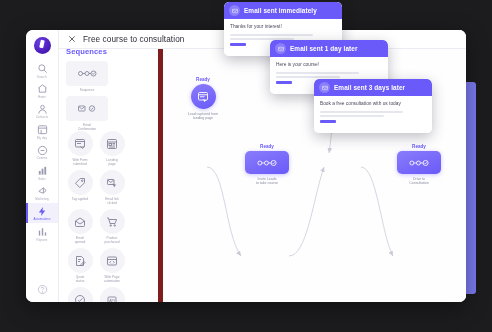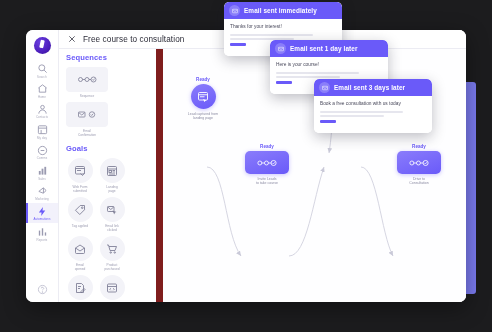--- a/index.html
+++ b/index.html
@@ -110,22 +110,22 @@
     width: 11px; height: 11px;
     color: #c3c3d2;
     margin-bottom: 7px;
   }
 
   
   .panel {
     width: 104px;
     flex: 0 0 104px;
     background: #ffffff;
-    border-right: 7px solid #7f1d1d;
-    padding: 6px 6px 0 7px;
+    border-right: 5px solid #7f1d1d;
+    padding: 0 6px 0 7px;
     box-sizing: border-box;
     overflow: hidden;
   }
   .panel-title {
     font-size: 7.6px;
     font-weight: bold;
     color: #6a5af9;
     margin: 4px 0 5px 0;
     letter-spacing: .1px;
   }
@@ -424,21 +424,20 @@
                 <rect x="3" y="3" width="13" height="10" rx="1.5"></rect>
                 <path d="M3.5 4.2L9.5 9l6-4.8"></path>
                 <circle cx="30" cy="8" r="5.5"></circle>
                 <path d="M27.6 8l1.8 1.9 3.2-3.6"></path>
               </svg>
           </div>
           <div class="tile-lbl">Email<br>Confirmation</div>
         </div>
       </div>
 
-      <div class="panel-title" style="margin-top:7px">Goals</div>
       <div class="tiles">
 
         <div class="tile">
           <div class="tile-circ">
             <svg class="tile-ico" viewBox="0 0 24 24" fill="none" stroke="currentColor" stroke-width="1.7">
                 <rect x="3" y="3" width="18" height="15" rx="2"></rect>
                 <line x1="3" y1="7" x2="21" y2="7"></line>
                 <line x1="6" y1="11" x2="14" y2="11"></line>
                 <path d="M13 17l4 4 4-5"></path>
               </svg>

